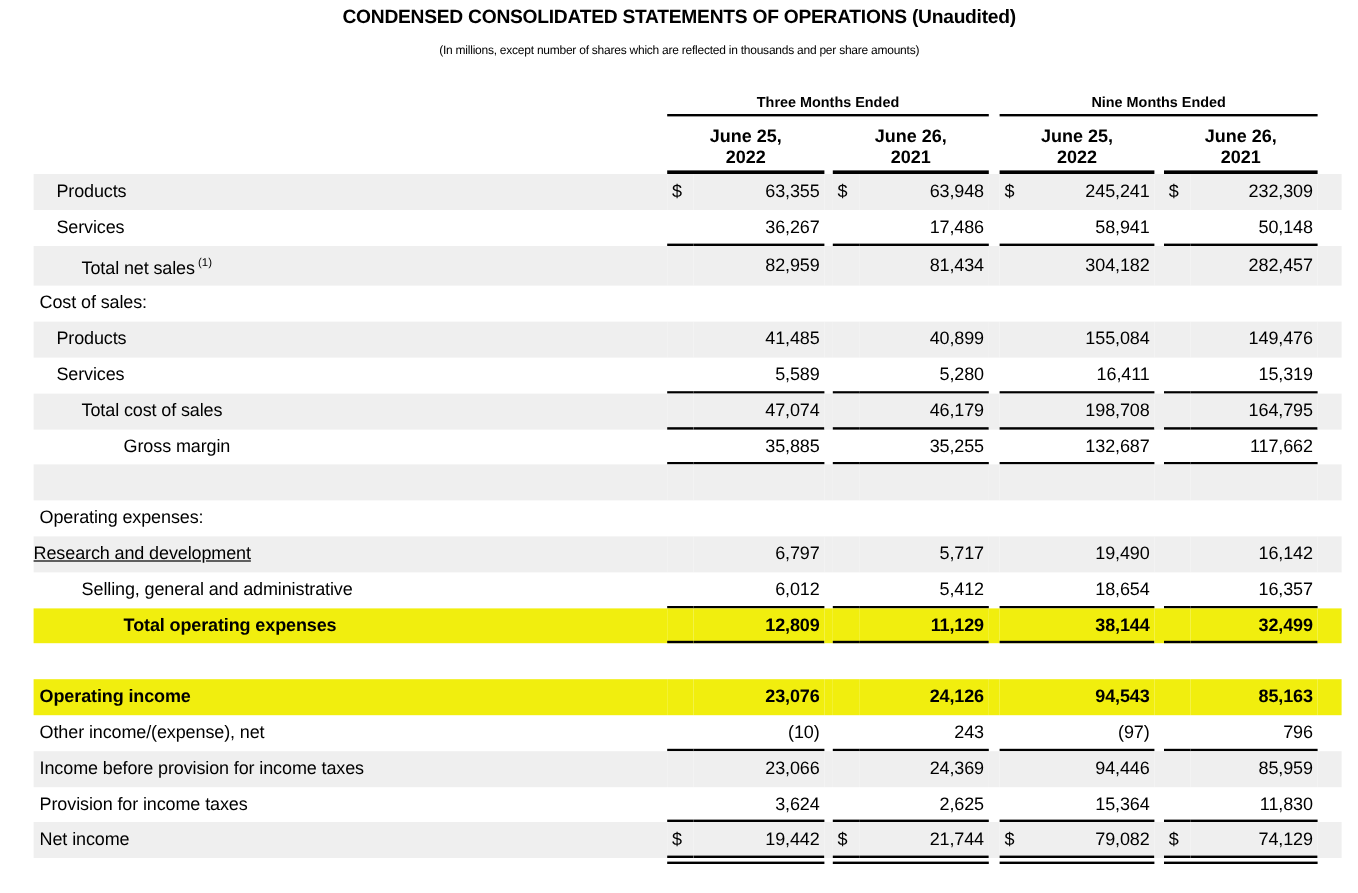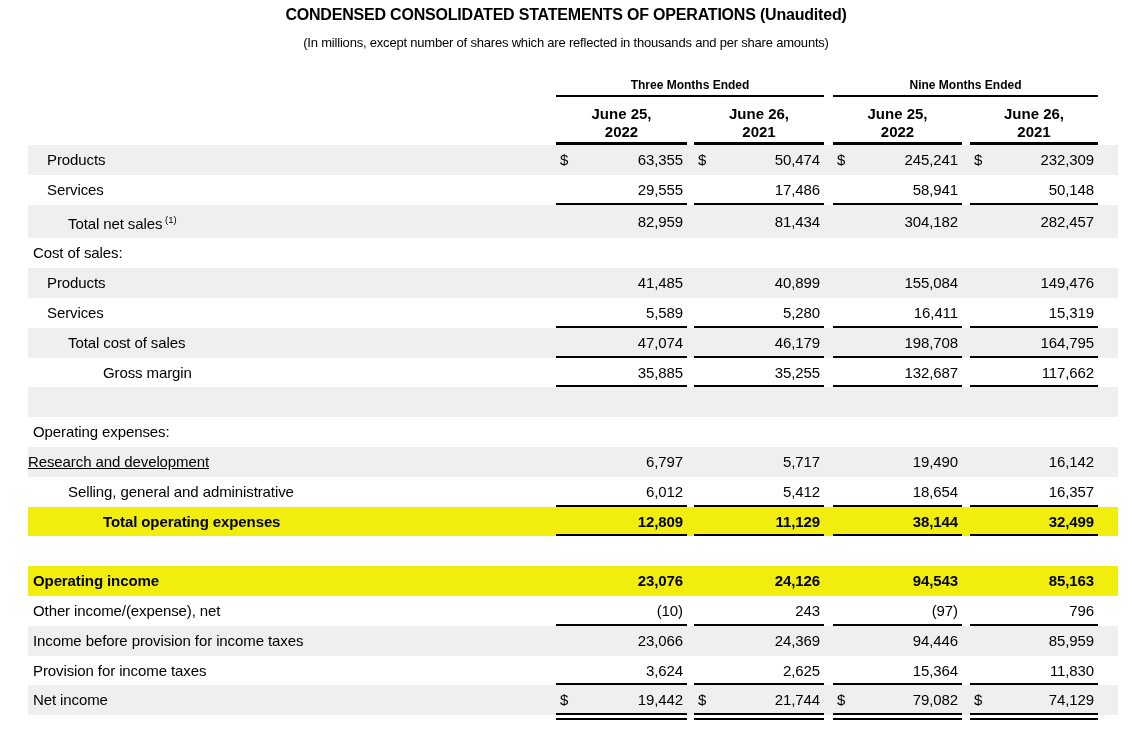--- a/index.html
+++ b/index.html
@@ -20,21 +20,21 @@
     padding-top: 5px;
     text-align: center;
     font-weight: bold;
     font-size: 16px;
     line-height: 20px;
     letter-spacing: -0.2px;
   }
   .subtitle {
     margin-top: 8px;
     text-align: center;
-    font-size: 13px;
+    font-size: 10px;
     line-height: 20px;
     letter-spacing: -0.2px;
   }
   table {
     border-collapse: collapse;
     table-layout: fixed;
     width: 1090px;
     margin-left: 28px;
     margin-top: 21px;
   }
@@ -141,33 +141,33 @@
           <td></td>
         </tr>
       </thead>
     <tbody>
         <tr class="gray">
           <td class="lbl" style="padding-left: 19px;">Products</td>
           <td class="dollar">$</td>
           <td class="num">63,355</td>
           <td></td>
           <td class="dollar">$</td>
-          <td class="num">50,474</td>
+          <td class="num">63,948</td>
           <td></td>
           <td class="dollar">$</td>
           <td class="num">245,241</td>
           <td></td>
           <td class="dollar">$</td>
           <td class="num">232,309</td>
           <td></td>
         </tr>
         <tr class="white">
           <td class="lbl" style="padding-left: 19px;">Services</td>
           <td class="dollar u"></td>
-          <td class="num u">29,555</td>
+          <td class="num u">36,267</td>
           <td></td>
           <td class="dollar u"></td>
           <td class="num u">17,486</td>
           <td></td>
           <td class="dollar u"></td>
           <td class="num u">58,941</td>
           <td></td>
           <td class="dollar u"></td>
           <td class="num u">50,148</td>
           <td></td>

